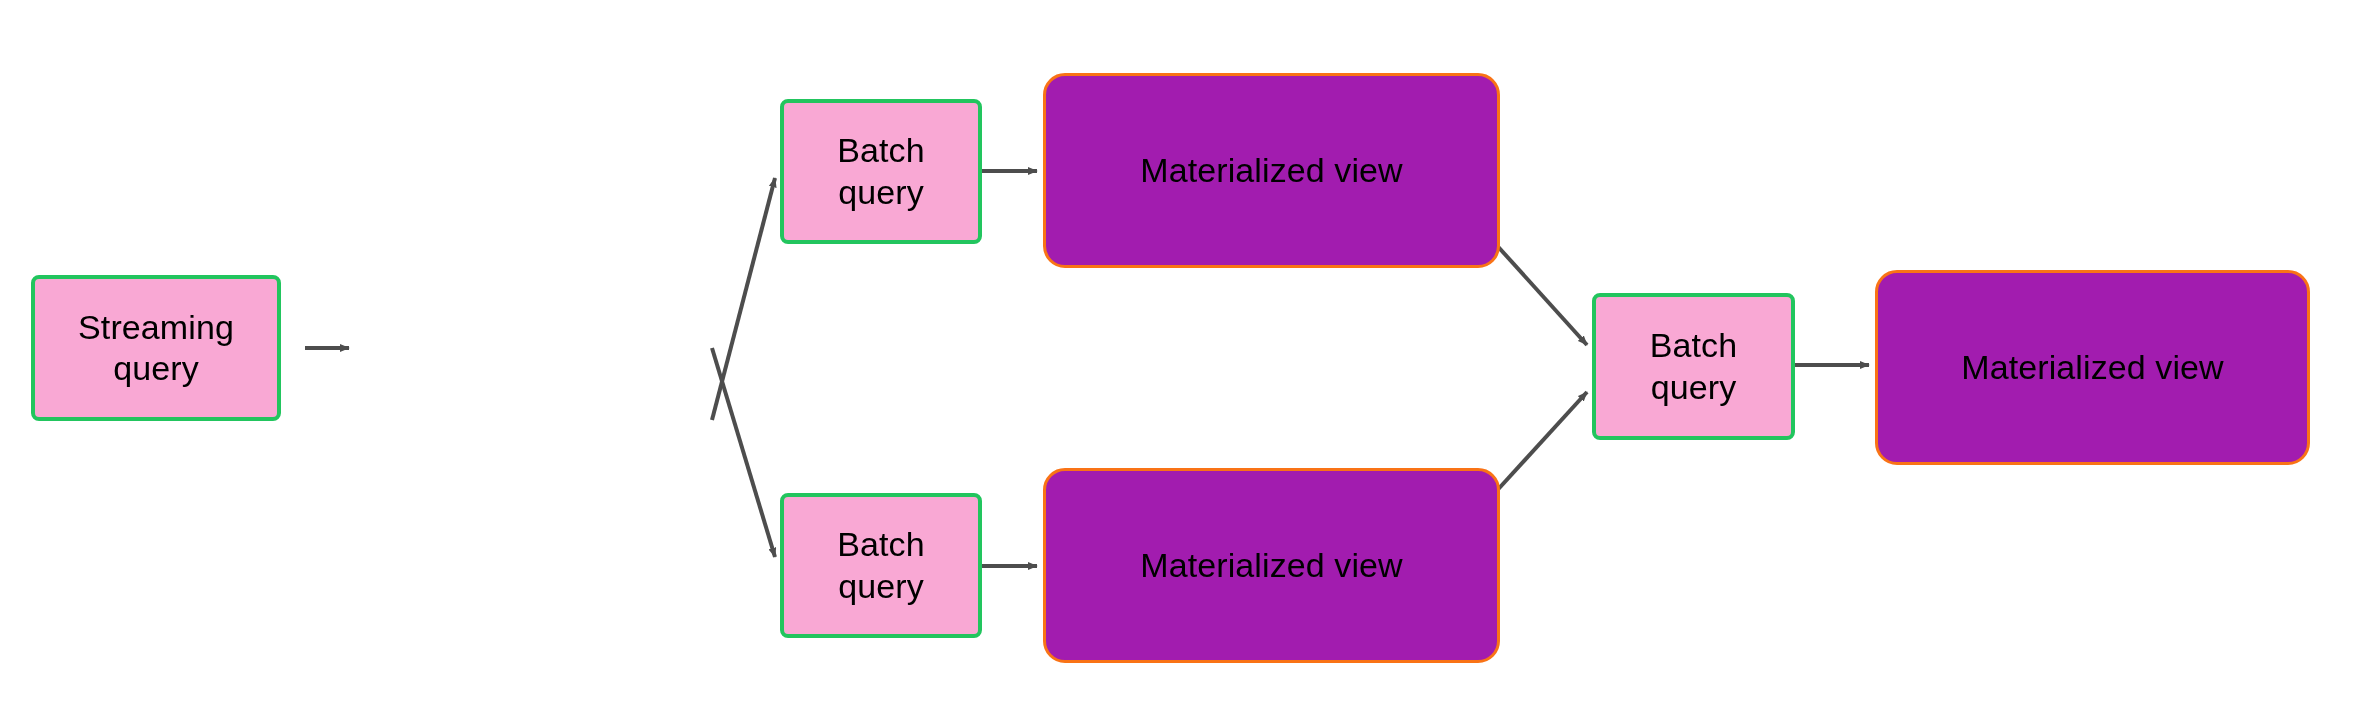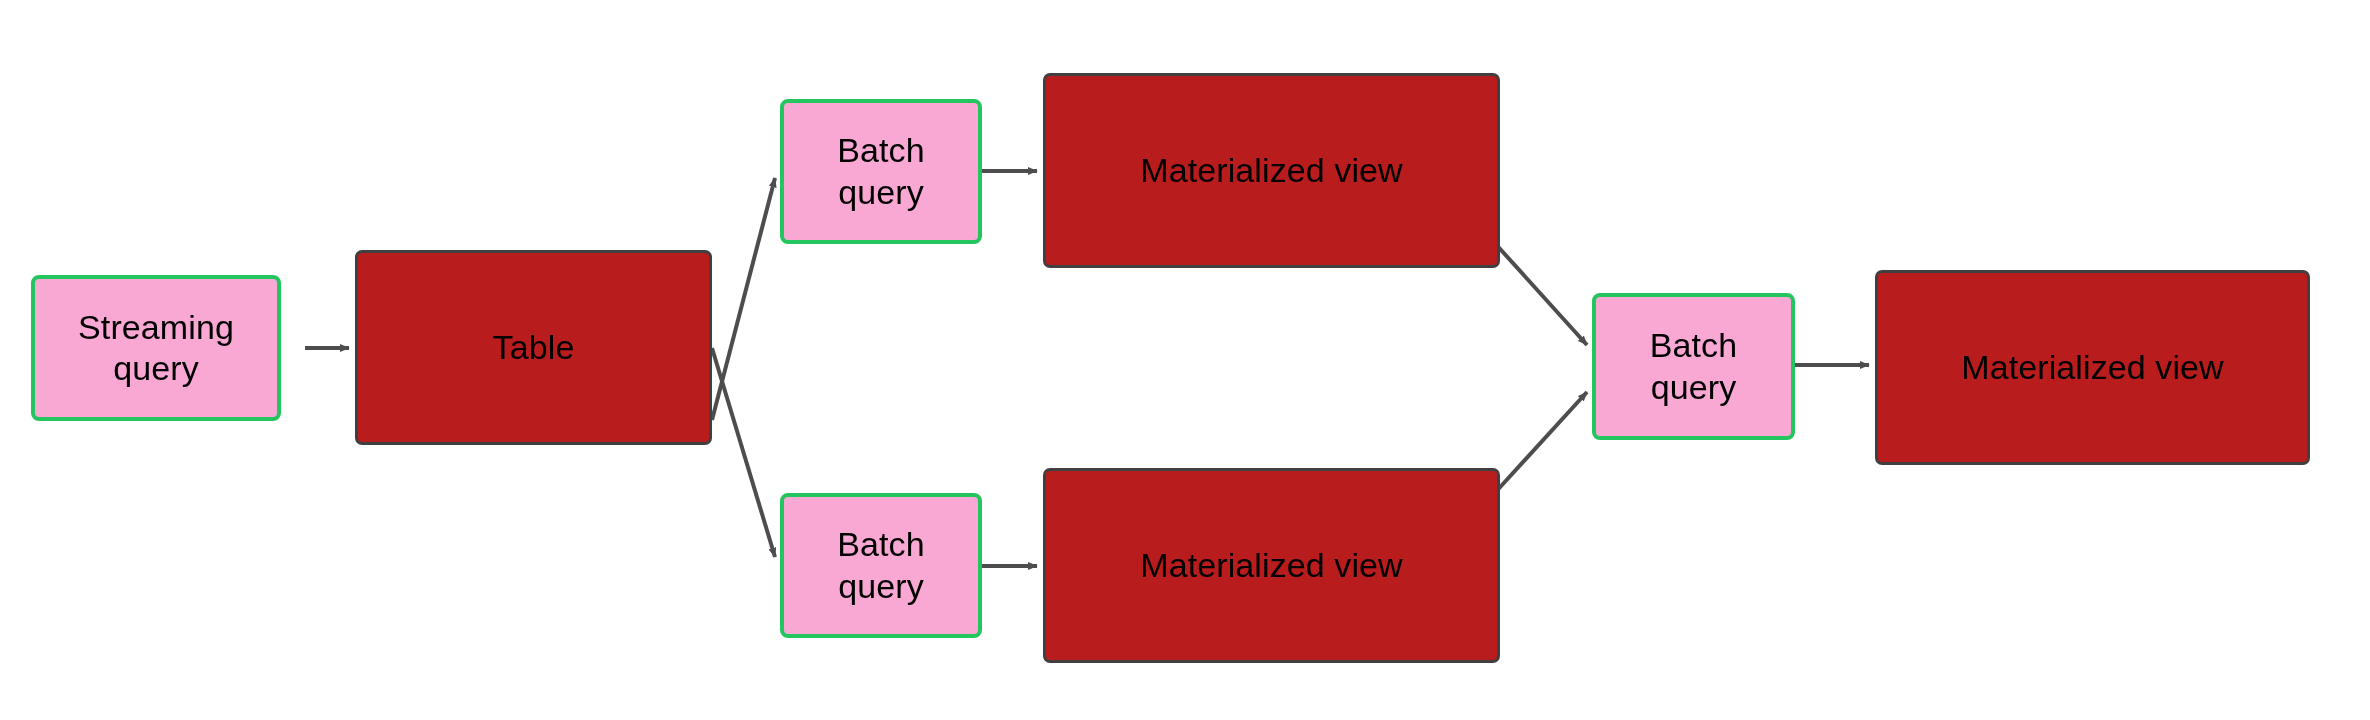--- a/index.html
+++ b/index.html
@@ -40,23 +40,23 @@
     letter-spacing: 0.1px;
     z-index: 2;
     white-space: pre-line;
   }
   .node-query {
     background: #f9a8d4;
     border: 4px solid #22c55e;
     border-radius: 8px;
   }
   .node-store {
-    background: #b91c1c;
-    border: 3px solid #404040;
-    border-radius: 7px;
+    background: #a21caf;
+    border: 3px solid #f97316;
+    border-radius: 22px;
   }
   
   #node-streaming-query { left: 31px;   top: 275px; width: 250px; height: 146px; }
   #node-table           { left: 355px;  top: 250px; width: 357px; height: 195px; }
   #node-batch-query-top { left: 780px;  top: 99px;  width: 202px; height: 145px; }
   #node-mv-top          { left: 1043px; top: 73px;  width: 457px; height: 195px; }
   #node-batch-query-bot { left: 780px;  top: 493px; width: 202px; height: 145px; }
   #node-mv-bot          { left: 1043px; top: 468px; width: 457px; height: 195px; }
   #node-batch-query-mid { left: 1592px; top: 293px; width: 203px; height: 147px; }
   #node-mv-right        { left: 1875px; top: 270px; width: 435px; height: 195px; }
@@ -102,21 +102,20 @@
     </g>
 
     <g>
       <line x1="1795" y1="365" x2="1869" y2="365" stroke="#4d4d4d" stroke-width="4" marker-end="url(#arrowhead)"></line>
     </g>
   </svg>
 
   <div class="node node-query" id="node-streaming-query">Streaming
 query</div>
 
-  <div class="node node-store" id="node-table">Table</div>
 
   <div class="node node-query" id="node-batch-query-top">Batch
 query</div>
 
   <div class="node node-store" id="node-mv-top">Materialized view</div>
 
   <div class="node node-query" id="node-batch-query-bot">Batch
 query</div>
 
   <div class="node node-store" id="node-mv-bot">Materialized view</div>

